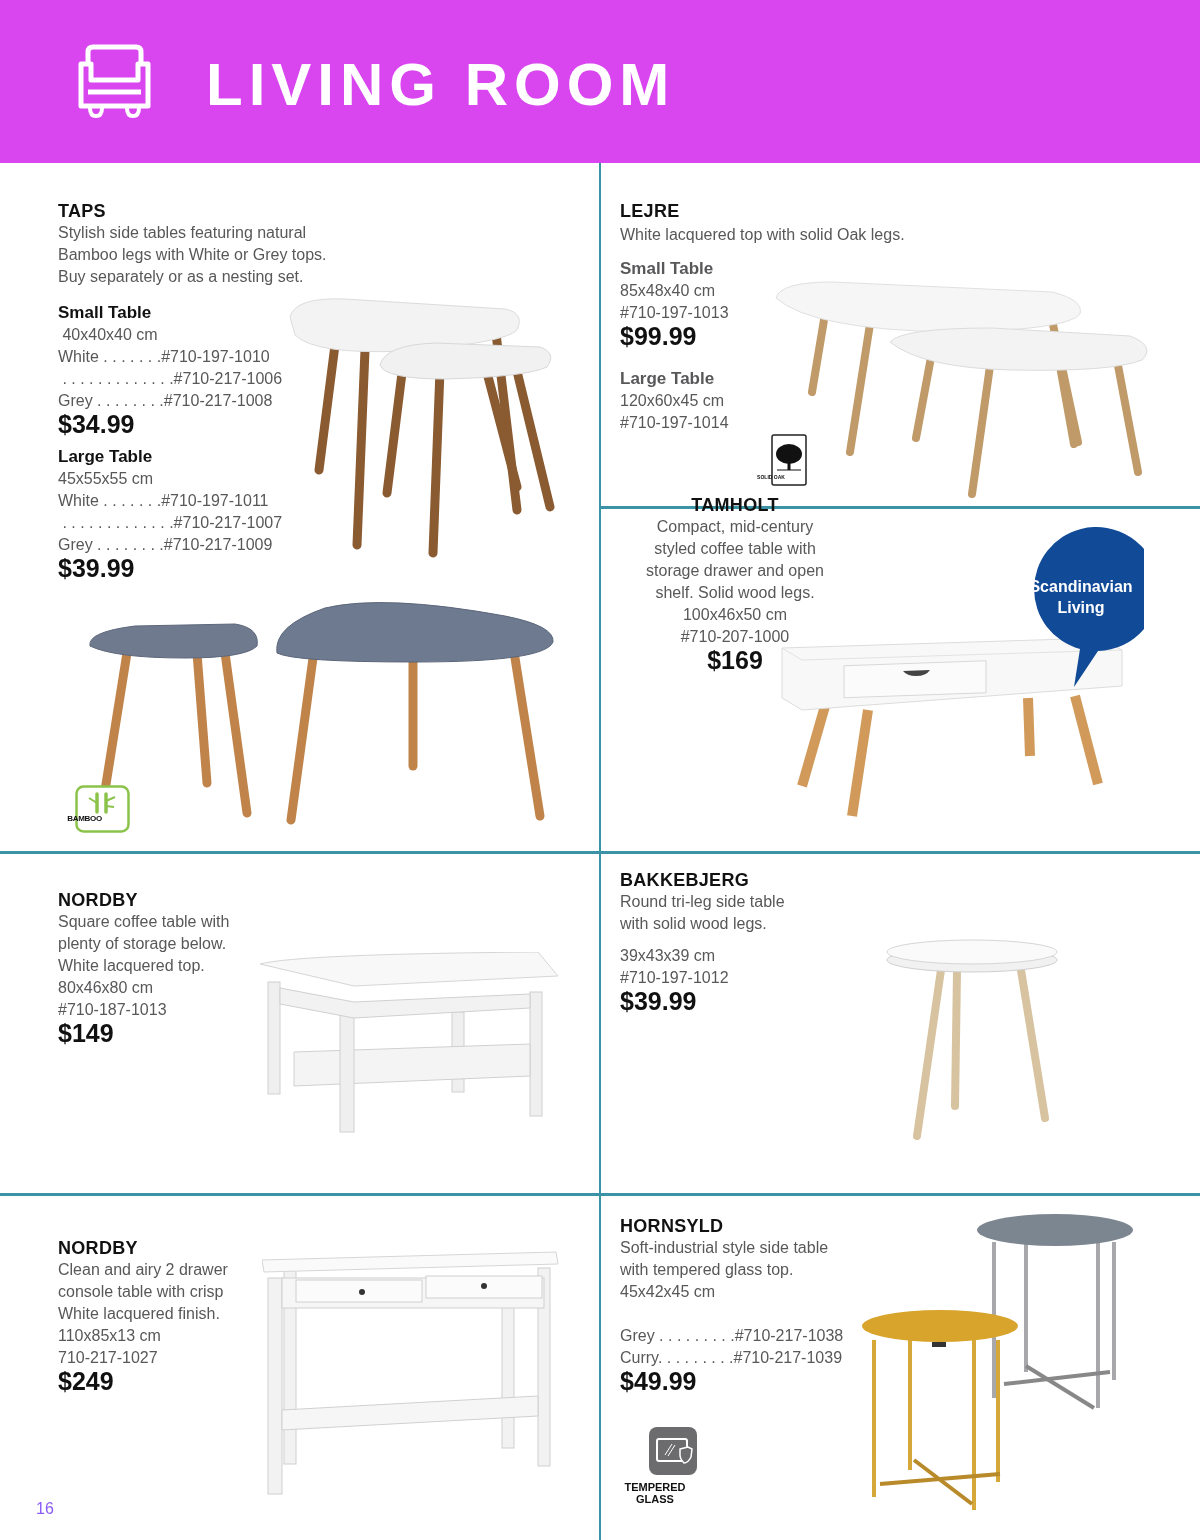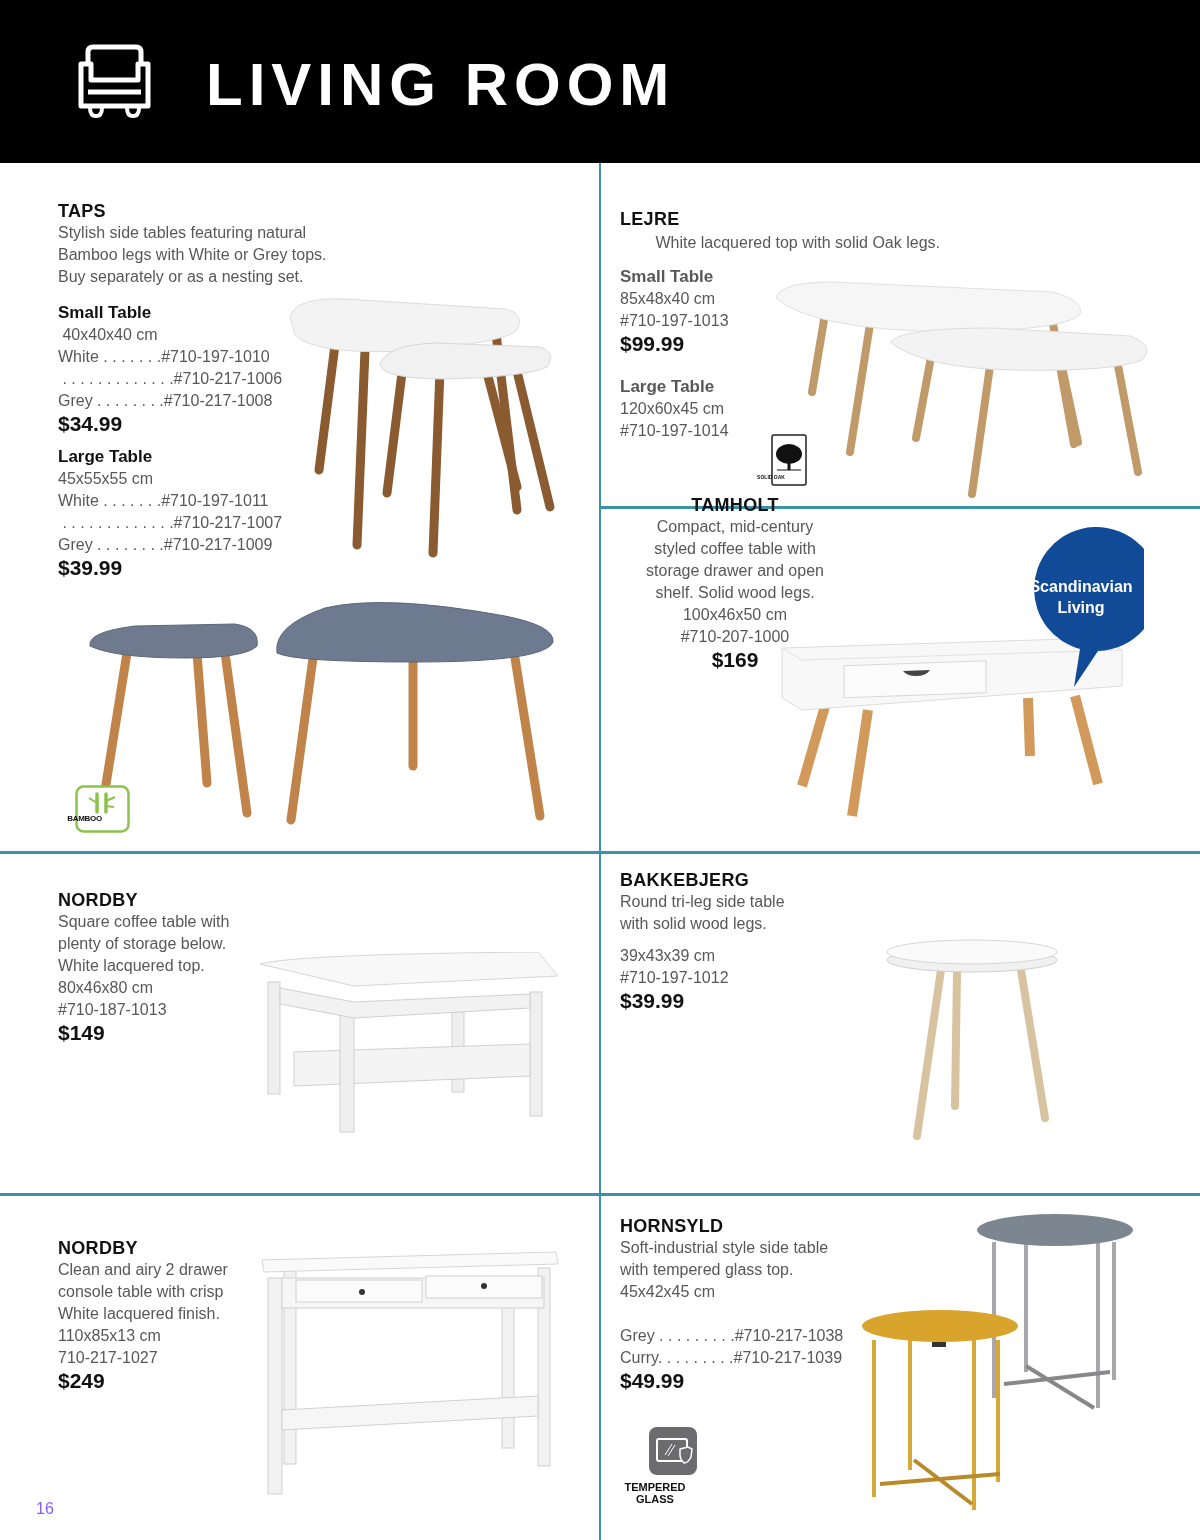--- a/index.html
+++ b/index.html
@@ -1,29 +1,29 @@
 <!DOCTYPE html>
 <html><head>
 <meta charset="utf-8">
 <style>
   * { box-sizing: border-box; margin: 0; padding: 0; }
   html, body { width: 1200px; height: 1540px; background: #ffffff; overflow: hidden; }
   body { font-family: "Liberation Sans", "DejaVu Sans", sans-serif; color: #58585a; position: relative; }
 
-  .header { position: absolute; left: 0; top: 0; width: 1200px; height: 163px; background: #000000; }
+  .header { position: absolute; left: 0; top: 0; width: 1200px; height: 163px; background: #d946ef; }
   .header .sofa { position: absolute; left: 78px; top: 44px; width: 76px; height: 76px; }
   .header .title { position: absolute; left: 206px; top: 50px; font-size: 60px; font-weight: bold; letter-spacing: 6px; color: #ffffff; line-height: 70px; }
 
   .vline { position: absolute; background: #3a94a6; width: 2px; }
   .hline { position: absolute; background: #3a94a6; height: 3px; }
 
   .block { position: absolute; font-size: 16px; line-height: 22px; color: #58585a; }
   .pname { font-weight: bold; font-size: 18px; color: #111111; letter-spacing: 0.3px; line-height: 22px; }
   .sub { font-weight: bold; font-size: 17px; color: #111111; line-height: 22px; }
-  .price { font-weight: bold; font-size: 21px; color: #111111; line-height: 24px; }
+  .price { font-weight: bold; font-size: 25px; color: #111111; line-height: 24px; }
   .gap { height: 14px; }
   .line { white-space: pre; }
 
   .lejre-sub { color: #58585a; }
 
   svg { display: block; }
   .img { position: absolute; }
 
   .bubble { position: absolute; left: 1018px; top: 527px; width: 126px; height: 160px; }
   .bubble-text { position: absolute; left: 1018px; top: 576px; width: 126px; text-align: center; color: #ffffff; font-weight: bold; font-size: 16px; line-height: 21px; }
@@ -116,23 +116,23 @@
     </g>
     <g stroke="#8bc34a" stroke-width="2">
       <line x1="22" y1="18" x2="14" y2="13"></line>
       <line x1="31" y1="16" x2="40" y2="12"></line>
       <line x1="31" y1="21" x2="39" y2="22"></line>
     </g>
   </svg>
   <div class="badge-label" style="left:0; top:29px; width:55px; font-size:8px; letter-spacing:-0.3px;">BAMBOO</div>
 </div>
 
-<div class="block" style="left:620px; top:200px; width:320px;margin-top:8px;">
+<div class="block" style="left:620px; top:200px; width:320px;">
   <div class="pname">LEJRE</div>
-  <div class="line" style="margin-top:2px;text-align:right;">White lacquered top with solid Oak legs.</div>
+  <div class="line" style="margin-top:2px;">White lacquered top with solid Oak legs.</div>
   <div class="gap" style="height:12px;"></div>
   <div class="sub lejre-sub">Small Table</div>
   <div class="line">85x48x40 cm</div>
   <div class="line">#710-197-1013</div>
   <div class="price">$99.99</div>
   <div class="gap" style="height:20px;"></div>
   <div class="sub lejre-sub">Large Table</div>
   <div class="line">120x60x45 cm</div>
   <div class="line">#710-197-1014</div>
 </div>

